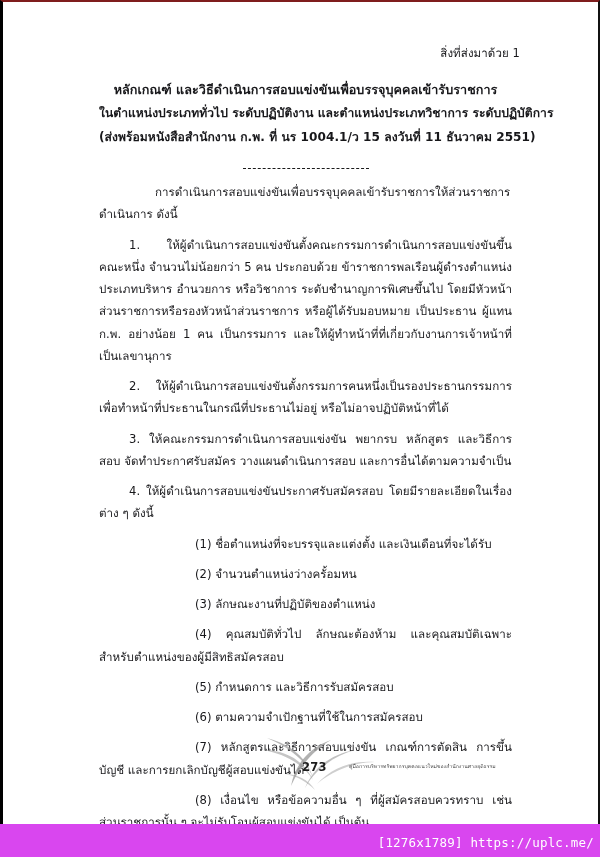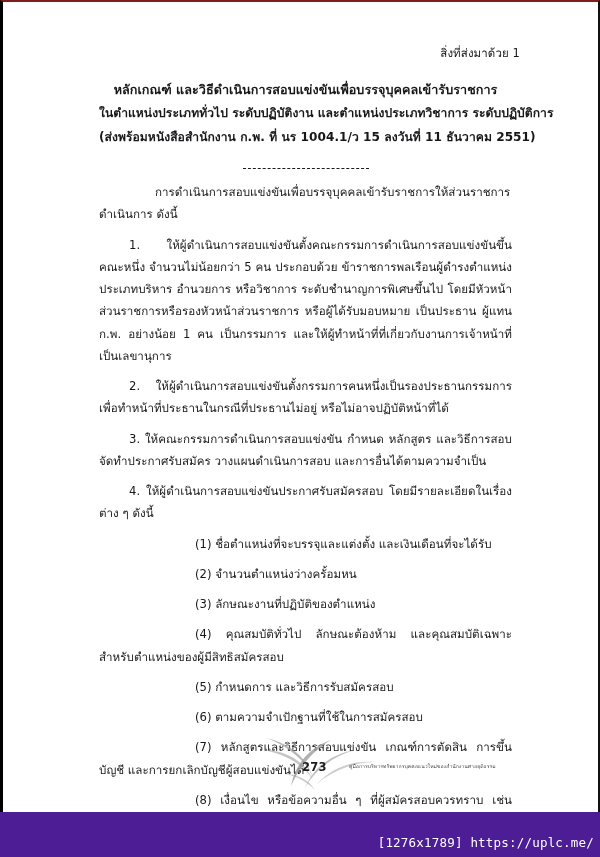--- a/index.html
+++ b/index.html
@@ -118,22 +118,22 @@
     white-space: nowrap;
     letter-spacing: .05px;
   }
 
   
   .watermark-bar {
     position: absolute;
     left: 0;
     bottom: 0;
     width: 600px;
-    height: 45px;
-    background: #4c1d95;
+    height: 33px;
+    background: #d946ef;
   }
   .watermark-text {
     position: absolute;
     right: 6px;
     bottom: 7px;
     color: #ffffff;
     font-family: "DejaVu Sans Mono", "Liberation Mono", monospace;
     font-size: 12.5px;
     letter-spacing: .2px;
     white-space: nowrap;
@@ -164,21 +164,21 @@
       <span>ให้ผู้ดำเนินการสอบแข่งขันตั้งคณะกรรมการดำเนินการสอบแข่งขันขึ้นคณะหนึ่ง จำนวนไม่น้อยกว่า 5 คน ประกอบด้วย ข้าราชการพลเรือนผู้ดำรงตำแหน่งประเภทบริหาร อำนวยการ หรือวิชาการ ระดับชำนาญการพิเศษขึ้นไป โดยมีหัวหน้าส่วนราชการหรือรองหัวหน้าส่วนราชการ หรือผู้ได้รับมอบหมาย เป็นประธาน ผู้แทน ก.พ. อย่างน้อย 1 คน เป็นกรรมการ และให้ผู้ทำหน้าที่ที่เกี่ยวกับงานการเจ้าหน้าที่ เป็นเลขานุการ</span>
     </p>
 
     <p class="body-text p-indent-2">
       <span>2.</span>
       <span>ให้ผู้ดำเนินการสอบแข่งขันตั้งกรรมการคนหนึ่งเป็นรองประธานกรรมการ เพื่อทำหน้าที่ประธานในกรณีที่ประธานไม่อยู่ หรือไม่อาจปฏิบัติหน้าที่ได้</span>
     </p>
 
     <p class="body-text p-indent-2">
       <span>3.</span>
-      <span>ให้คณะกรรมการดำเนินการสอบแข่งขัน กำหนด หลักสูตร และวิธีการสอบ จัดทำประกาศรับสมัคร วางแผนดำเนินการสอบ และการอื่นได้ตามความจำเป็น</span>
+      <span>ให้คณะกรรมการดำเนินการสอบแข่งขัน พยากรบ หลักสูตร และวิธีการสอบ จัดทำประกาศรับสมัคร วางแผนดำเนินการสอบ และการอื่นได้ตามความจำเป็น</span>
     </p>
 
     <p class="body-text p-indent-2">
       <span>4.</span>
       <span>ให้ผู้ดำเนินการสอบแข่งขันประกาศรับสมัครสอบ โดยมีรายละเอียดในเรื่องต่าง ๆ ดังนี้</span>
     </p>
 
     <p class="body-text p-sub">
       <span>(1)</span>
       <span>ชื่อตำแหน่งที่จะบรรจุและแต่งตั้ง และเงินเดือนที่จะได้รับ</span>

